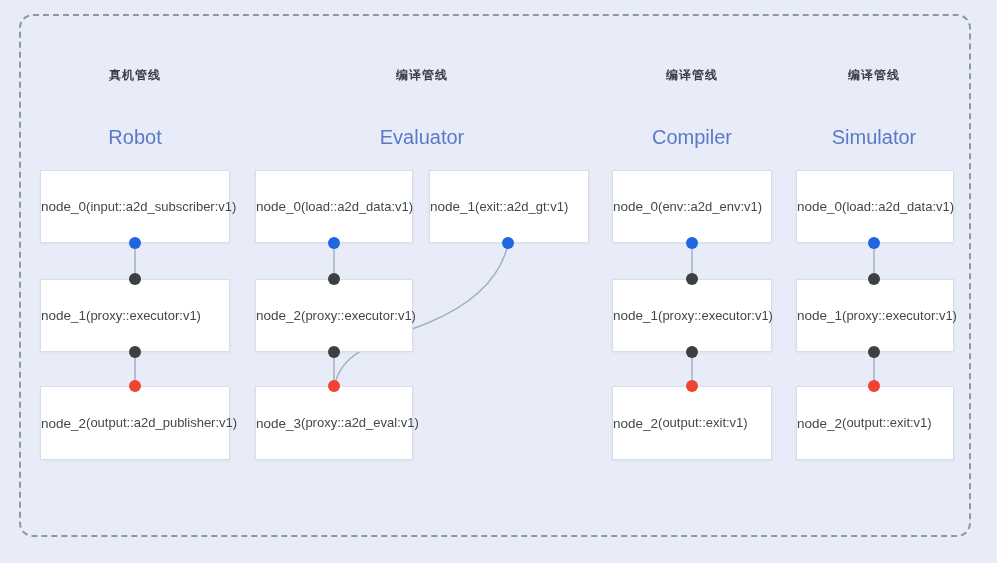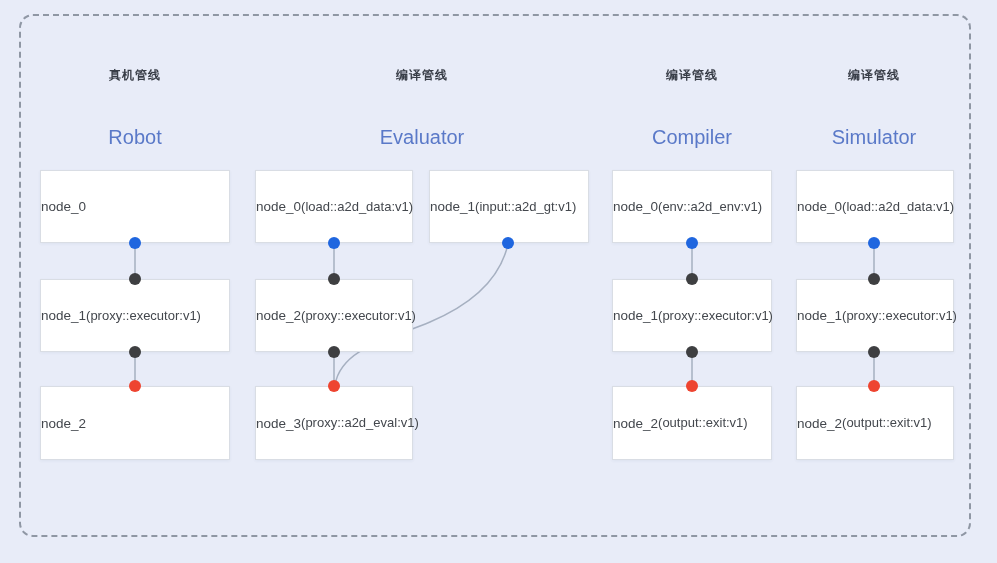--- a/index.html
+++ b/index.html
@@ -79,36 +79,38 @@
   <div class="zh">编译管线</div>
   <div class="en">Compiler</div>
 </div>
 <div class="col-head" style="left:774px;top:64px;">
   <div class="zh">编译管线</div>
   <div class="en">Simulator</div>
 </div>
 
 <div class="node c-robot r1">
   <div class="nname">node_0</div>
+  <div class="ntype">(input::a2d_subscriber:v1)</div>
 </div>
 <div class="node c-robot r2">
   <div class="nname">node_1</div>
   <div class="ntype">(proxy::executor:v1)</div>
 </div>
 <div class="node c-robot r3">
   <div class="nname">node_2</div>
+  <div class="ntype">(output::a2d_publisher:v1)</div>
 </div>
 
 <div class="node c-eval r1">
   <div class="nname">node_0</div>
   <div class="ntype">(load::a2d_data:v1)</div>
 </div>
 <div class="node c-eval-side r1">
   <div class="nname">node_1</div>
-  <div class="ntype">(input::a2d_gt:v1)</div>
+  <div class="ntype">(exit::a2d_gt:v1)</div>
 </div>
 <div class="node c-eval r2">
   <div class="nname">node_2</div>
   <div class="ntype">(proxy::executor:v1)</div>
 </div>
 <div class="node c-eval r3">
   <div class="nname">node_3</div>
   <div class="ntype">(proxy::a2d_eval:v1)</div>
 </div>
 

